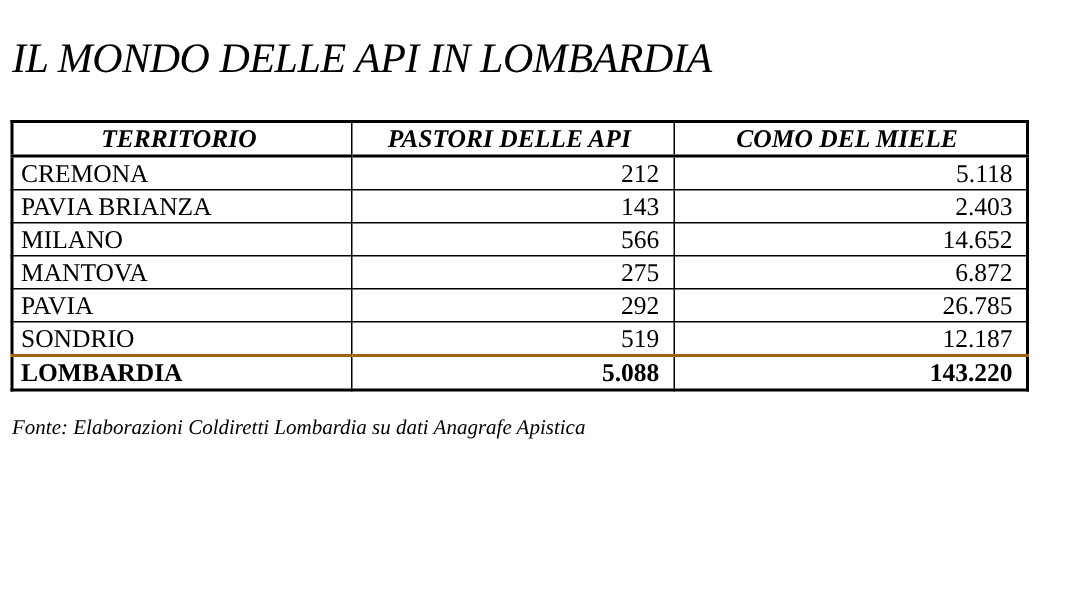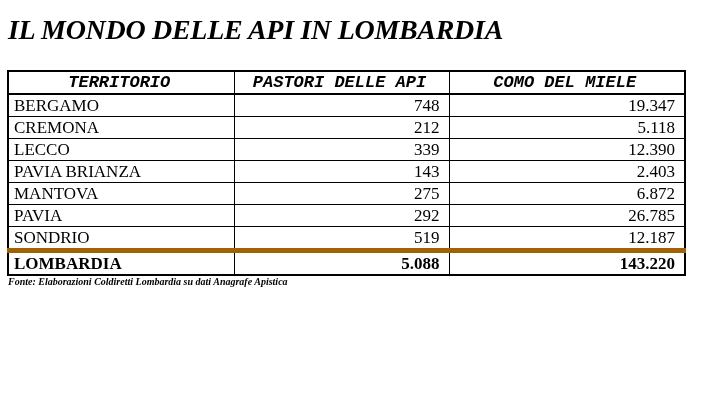--- a/index.html
+++ b/index.html
@@ -7,24 +7,24 @@
     width: 711px; height: 407px;
     background: #ffffff;
     font-family: "Liberation Serif", "DejaVu Serif", serif;
     color: #000000;
     overflow: hidden;
   }
   .page { padding: 8px 0 0 7px; }
 
   .title {
     font-size: 28px;
-    font-weight: bold;
+    font-weight: normal;
     font-style: italic;
     letter-spacing: -0.3px;
-    margin: 6px 0 0 1px;
+    margin: 16px 0 0 1px;
     white-space: nowrap;
   }
 
   table.api-table {
     border-collapse: collapse;
     table-layout: fixed;
     width: 677px;
     margin-top: 24px;
     border: 2px solid #000;
   }
@@ -40,34 +40,33 @@
     white-space: nowrap;
     overflow: hidden;
     height: 21px;
   }
   .api-table thead th {
     font-weight: bold;
     font-style: italic;
     text-align: center;
     border-bottom: 2px solid #000;
     height: 22px;
-    font-family: Liberation Mono, monospace;
   }
   .api-table td.num { text-align: right; }
   .api-table td.terr { text-align: left; }
   .api-table tr.total td {
     font-weight: bold;
-    border-top: 5px solid #a16207;
+    border-top: 2px solid #a16207;
   }
 
   .source {
-    font-size: 10px;
-    font-weight: bold;
+    font-size: 14px;
+    font-weight: normal;
     font-style: italic;
-    margin: 0 0 0 1px;
+    margin: 17px 0 0 1px;
     white-space: nowrap;
   }
 </style>
 </head>
 <body>
 
 <div class="page">
 
   <div class="title">IL MONDO DELLE API IN LOMBARDIA</div>
 
@@ -79,38 +78,33 @@
     </colgroup>
     <thead>
       <tr>
         <th>TERRITORIO</th>
         <th>PASTORI DELLE API</th>
         <th>COMO DEL MIELE</th>
       </tr>
     </thead>
     <tbody>
         <tr>
-          <td class="terr">BERGAMO</td>
-          <td class="num">748</td>
-          <td class="num">19.347</td>
-        </tr>
-        <tr>
           <td class="terr">CREMONA</td>
           <td class="num">212</td>
           <td class="num">5.118</td>
         </tr>
         <tr>
-          <td class="terr">LECCO</td>
-          <td class="num">339</td>
-          <td class="num">12.390</td>
-        </tr>
-        <tr>
           <td class="terr">PAVIA BRIANZA</td>
           <td class="num">143</td>
           <td class="num">2.403</td>
+        </tr>
+        <tr>
+          <td class="terr">MILANO</td>
+          <td class="num">566</td>
+          <td class="num">14.652</td>
         </tr>
         <tr>
           <td class="terr">MANTOVA</td>
           <td class="num">275</td>
           <td class="num">6.872</td>
         </tr>
         <tr>
           <td class="terr">PAVIA</td>
           <td class="num">292</td>
           <td class="num">26.785</td>

